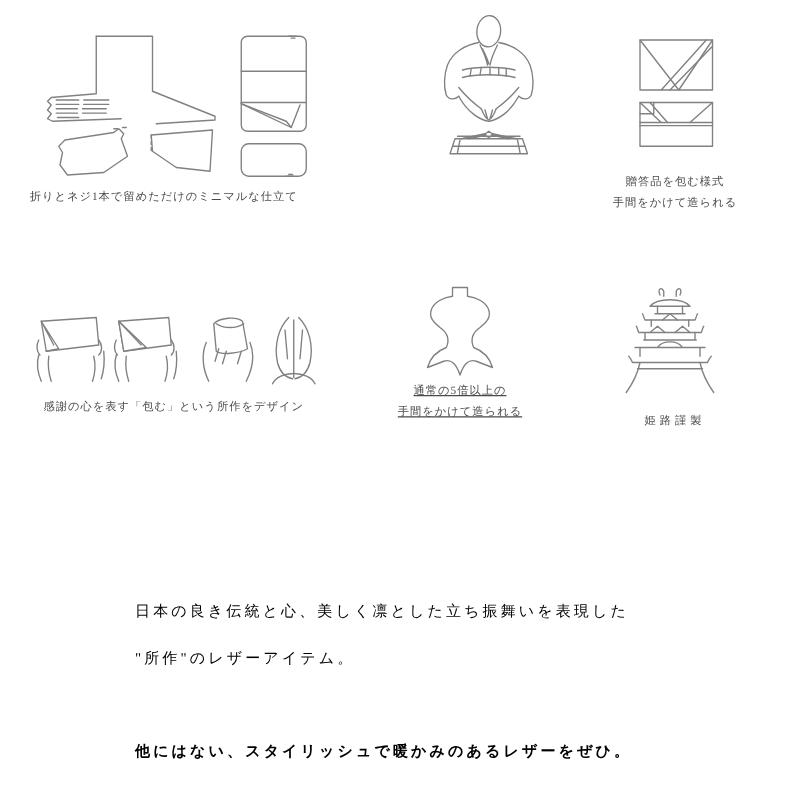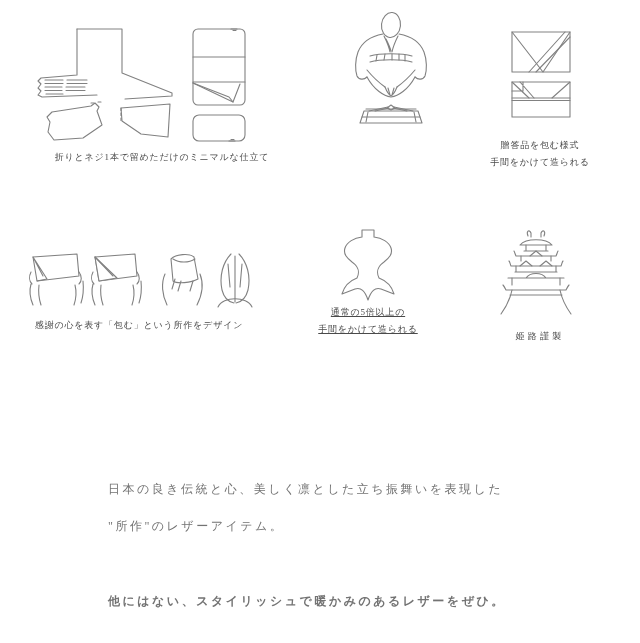--- a/index.html
+++ b/index.html
@@ -14,21 +14,21 @@
   }
   .fig .solid{fill:#ffffff;}
   .caption{
     position:absolute;font-size:9px;letter-spacing:0.8px;color:#4a4a4a;
     text-align:center;white-space:nowrap;
   }
   .caption-multi{line-height:16.5px;}
   .caption-wide{letter-spacing:3.2px;}
   .desc-line{
     position:absolute;left:108px;font-size:12px;letter-spacing:2.5px;
-    color:#737373;white-space:nowrap;
+    color:#000000;white-space:nowrap;
   }
 </style>
 </head>
 <body>
 
 <div class="canvas">
 
   <div class="fig" style="left:33px;top:27px;">
     <svg width="215" height="116" viewBox="0 0 215 116">
 
@@ -50,21 +50,21 @@
 
       <path class="solid" d="M160,56 L200,75 L207,57"></path>
       <path d="M160,56 L196,70 L200,75"></path>
 
       <path d="M198,2 h6 M200,3.5 h3"></path>
 
       <rect x="160" y="88" width="52" height="26" rx="6"></rect>
       <path d="M196,114 h6 M198,112.5 h3"></path>
     </svg>
   </div>
-  <div class="caption" style="left:42px;top:151px;width:240px;">折りとネジ1本で留めただけのミニマルな仕立て</div>
+  <div class="caption" style="left:11px;top:151px;width:240px;">折りとネジ1本で留めただけのミニマルな仕立て</div>
 
   <div class="fig" style="left:344px;top:6px;">
     <svg width="94" height="122" viewBox="0 0 94 122">
 
       <ellipse cx="47" cy="19" rx="9.5" ry="12.5" transform="rotate(6 47 19)"></ellipse>
 
       <path d="M39,28 C28,30 18,36 14,46 C11,54 11,64 13,70 C15,74 20,74 23,71"></path>
       <path d="M55,28 C66,30 76,36 80,46 C83,54 83,64 81,70 C79,74 74,74 71,71"></path>
 
       <path d="M40,30 C43,36 45,41 46,46 M54,30 C51,36 49,41 48,46 M42,33 C44,37 46,41 47,45"></path>

